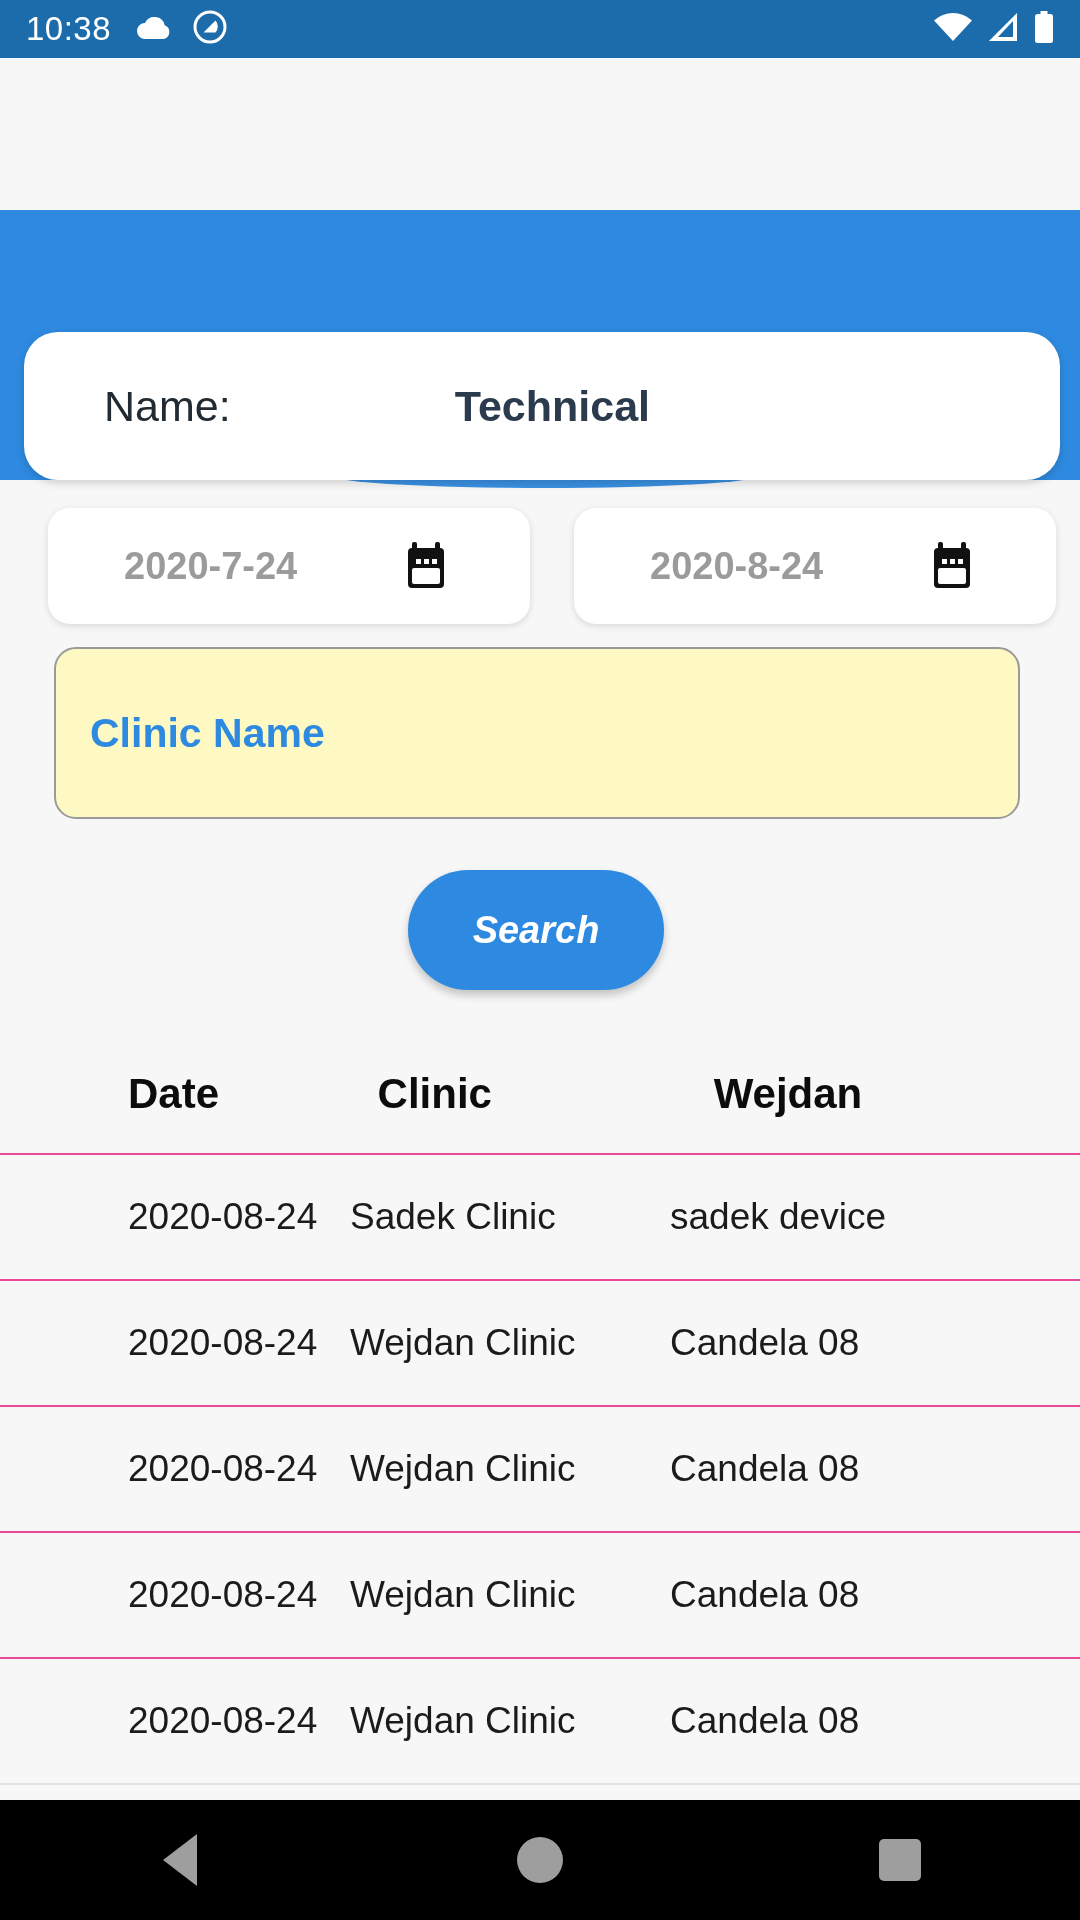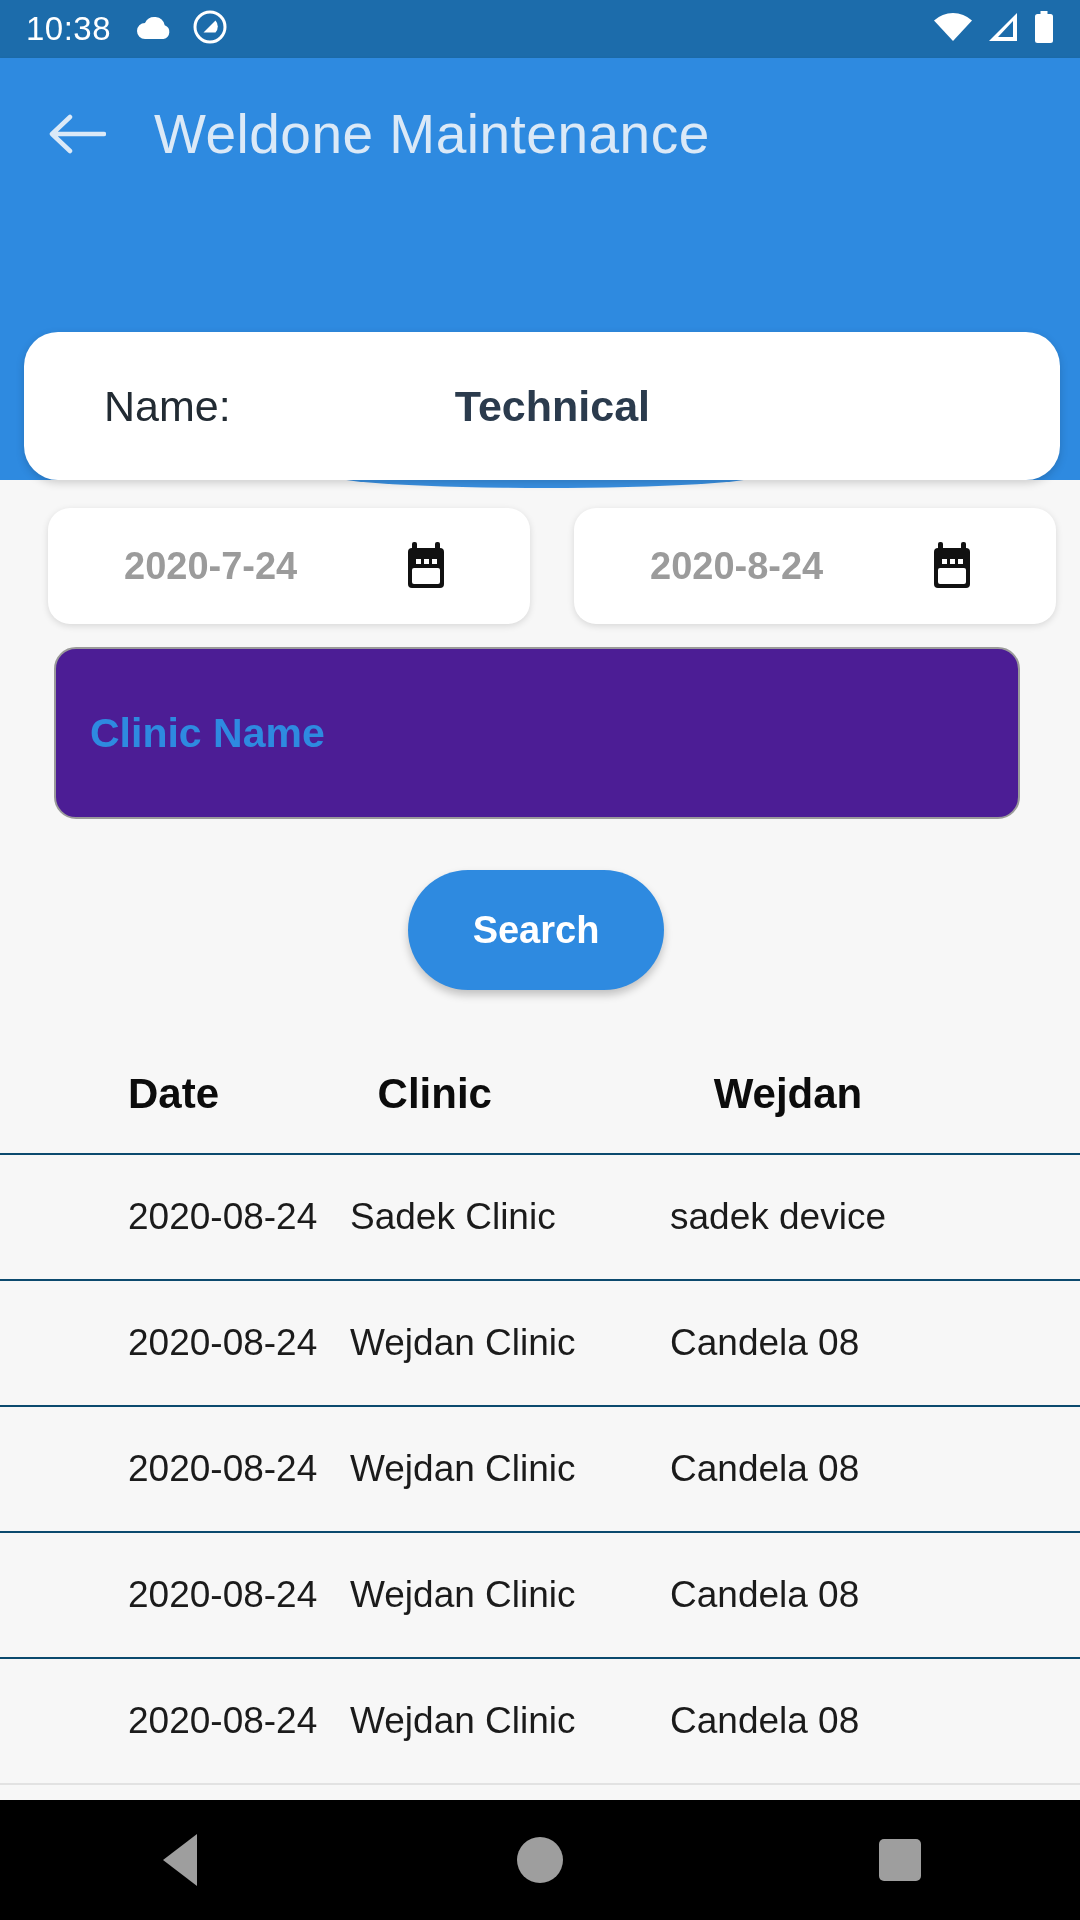--- a/index.html
+++ b/index.html
@@ -72,42 +72,42 @@
   .date-field.right { left:562px; width:482px; }
   .date-text {
     font-size:38px; font-weight:bold; color:#9b9b9b;
     margin-left:76px; white-space:nowrap;
   }
   .cal-icon { margin-left:auto; margin-right:78px; display:flex; }
 
   
   .clinic-box {
     position:absolute; top:647px; left:54px; width:966px; height:172px;
-    background:#4c1d95; border:2px solid #9a9a9a; border-radius:22px;
+    background:#fef9c3; border:2px solid #9a9a9a; border-radius:22px;
     display:flex; align-items:center; cursor:text;
   }
   .clinic-placeholder {
     font-size:41px; font-weight:bold; color:#2e8ae0; margin-left:34px;
   }
 
   
   .search-btn {
     position:absolute; top:870px; left:408px; width:256px; height:120px;
     background:#2e8ae0; border-radius:60px;
     display:flex; align-items:center; justify-content:center;
-    box-shadow:0 5px 9px rgba(0,0,0,.22); cursor:pointer;
+    box-shadow:0 5px 9px rgba(0,0,0,.22); cursor:pointer;font-style:italic;
   }
   .search-btn span { color:#ffffff; font-size:38px; font-weight:bold; }
 
   
   .table { position:absolute; top:1035px; left:0; width:1080px; }
   .trow { display:flex; align-items:center; width:1080px; }
   .thead { height:118px;gap:48px; }
   .thead .cell { font-size:42px; font-weight:bold; color:#0c0c0c; }
-  .tbody-row { height:126px; border-top:2px solid #0c4a6e; }
+  .tbody-row { height:126px; border-top:2px solid #ec4899; }
   .tbody-row .cell { font-size:37px; color:#1b1b1b; font-weight:400; }
   .cell.c-date   { width:320px; padding-left:128px; }
   .cell.c-clinic { width:330px; padding-left:30px; }
   .cell.c-device { width:430px; padding-left:20px; }
   .tdiv-top { border-top:2px solid #e2e2e2; }
 
   
   .navbar {
     position:absolute; bottom:0; left:0; width:1080px; height:120px;
     background:#000000; display:flex; align-items:center;
@@ -158,28 +158,20 @@
       </span>
       <span class="sb-ico">
         <svg width="20" height="32" viewBox="0 0 20 32">
             <rect x="6.5" y="0" width="7" height="4" fill="#fff"></rect>
             <rect x="1" y="3" width="18" height="29" rx="2.5" fill="#fff"></rect>
           </svg>
       </span>
     </div>
   </div>
 
-  <div class="appbar">
-    <div class="back-btn">
-      <svg width="58" height="44" viewBox="0 0 58 44">
-        <path d="M56 22 H5 M22 5 L4 22 L22 39" stroke="#dbe9f7" stroke-width="4.5" fill="none" stroke-linecap="round" stroke-linejoin="round"></path>
-      </svg>
-    </div>
-    <div class="appbar-title">Weldone Maintenance</div>
-  </div>
 
   <div class="blue-backdrop"></div>
   <div class="blue-curve"></div>
 
   <div class="name-card">
     <div class="name-label">Name:</div>
     <div class="name-value">Technical</div>
   </div>
 
   <div class="date-row">

